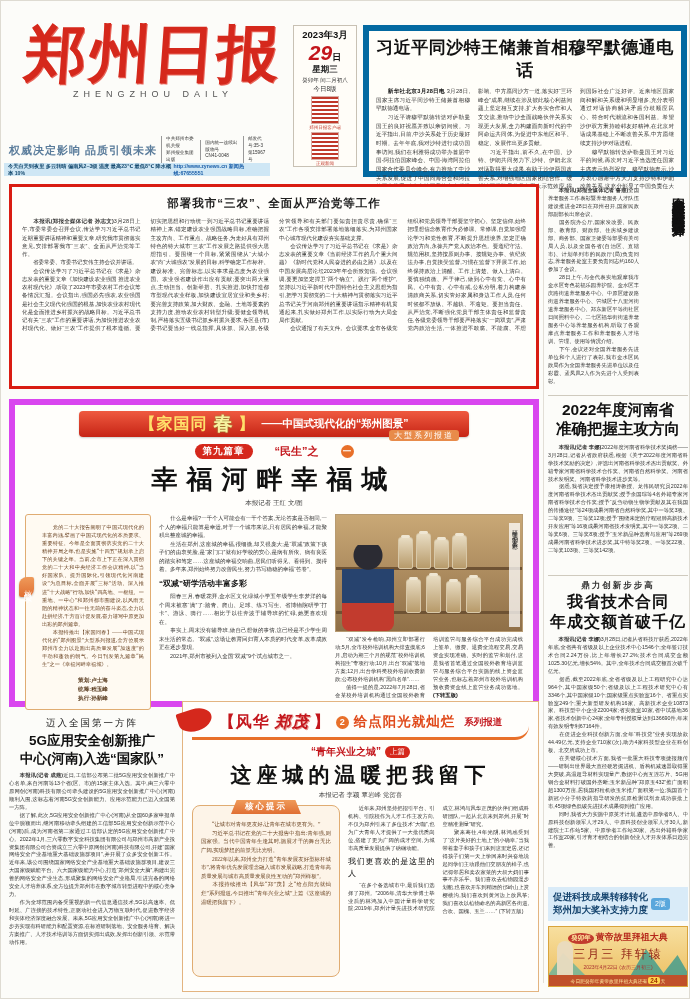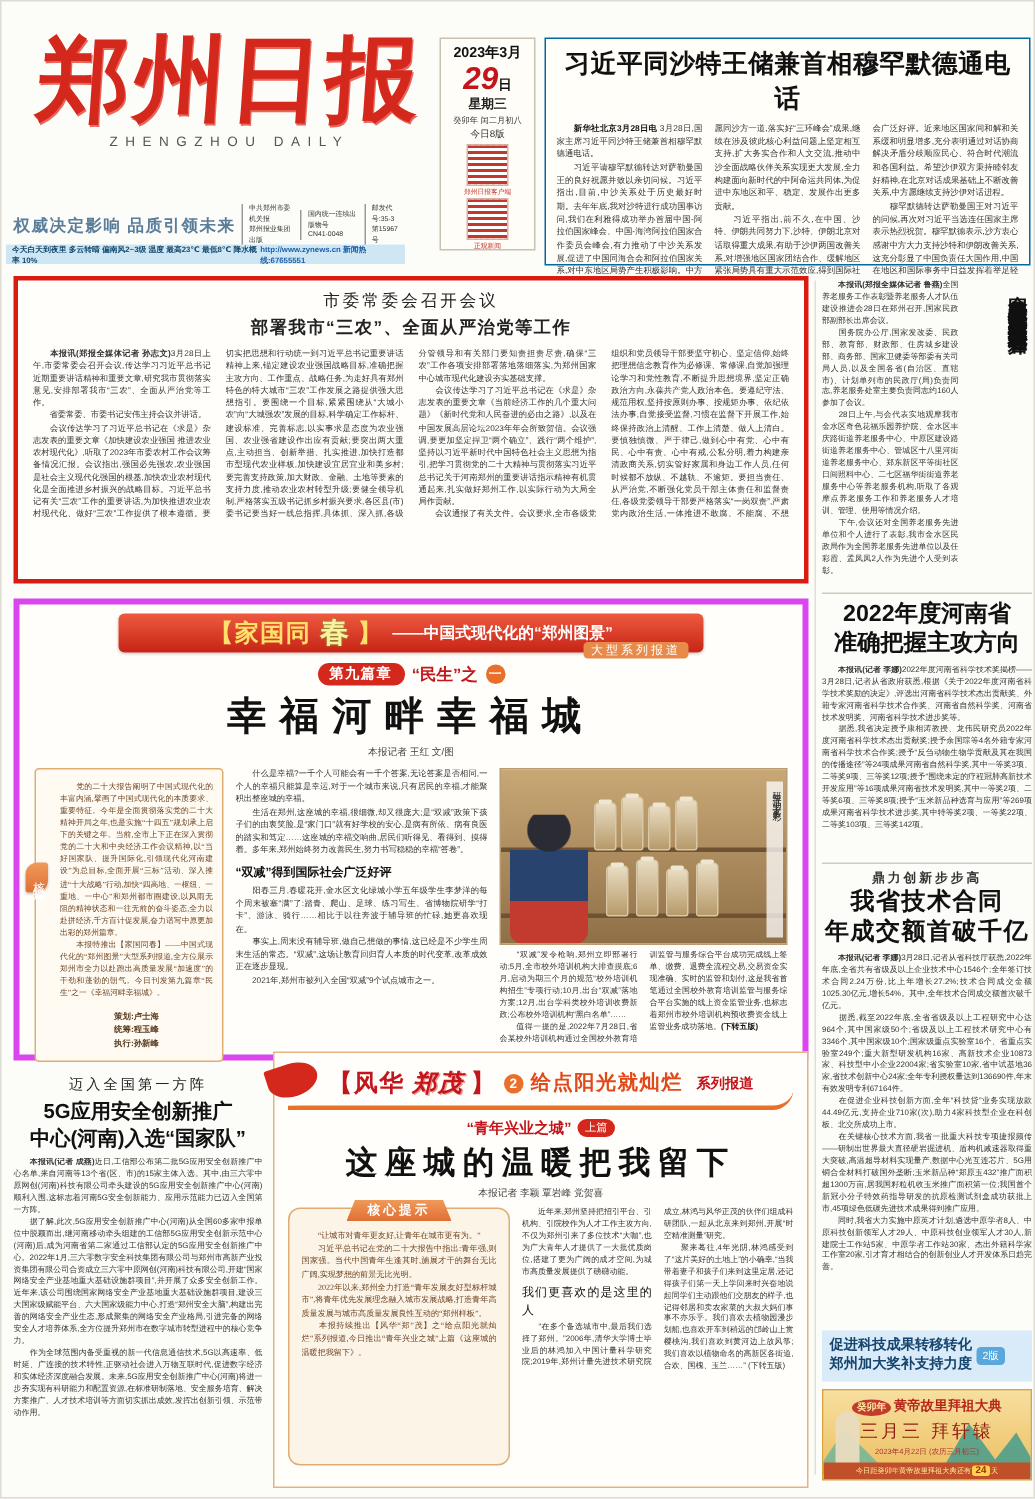--- a/index.html
+++ b/index.html
@@ -27,21 +27,21 @@
   .db-lunar{font-size:5.5px;color:#333;margin-top:1px;}
   .db-pages{font-size:6.5px;color:#333;margin-top:1px;}
   .qr{width:26px;height:26px;margin:2px auto 0;
       background:repeating-linear-gradient(0deg,#c0392b 0 2px,#fff 2px 4px),
                  repeating-linear-gradient(90deg,#c0392b 0 2px,rgba(255,255,255,.6) 2px 4px);
       border:1px solid #d8b0a8;}
   .qr-label{font-size:4.5px;color:#c0392b;margin-top:1px;}
 
   
   .xi-box{position:absolute;left:362px;top:24px;width:324px;height:152px;
-          border:1px solid #0369a1;background:#fffef9;padding:5px 7px;box-sizing:border-box;}
+          border:6px solid #0369a1;background:#fffef9;padding:5px 7px;box-sizing:border-box;}
   .xi-head{font-size:17px;font-weight:bold;text-align:center;color:#111;letter-spacing:0.5px;}
   .xi-body{margin-top:5px;height:112px;overflow:hidden;column-count:3;column-gap:8px;
            font-size:5.6px;line-height:1.55;color:#333;}
   .xi-body strong{color:#111;}
 
   
   .info-row{position:absolute;left:8px;top:139px;width:260px;height:20px;display:flex;align-items:center;}
   .slogan{font-size:11px;font-weight:bold;color:#5b7d9c;letter-spacing:1px;white-space:nowrap;}
   .info-cell{border-left:1px solid #999;margin-left:4px;padding-left:4px;font-size:4.6px;
              line-height:1.5;color:#333;white-space:pre-line;}
@@ -70,30 +70,30 @@
   .sci{position:absolute;left:547px;top:399px;width:140px;height:172px;}
   .sci-head{font-size:15.5px;font-weight:bold;text-align:center;color:#111;line-height:1.25;}
   .sci-body{margin-top:5px;height:118px;overflow:hidden;font-size:5.3px;line-height:1.5;color:#333;}
   .tech{position:absolute;left:547px;top:579px;width:140px;height:298px;}
   .tech-kicker{text-align:center;font-size:8.5px;font-weight:bold;color:#333;letter-spacing:2px;}
   .tech-head{text-align:center;font-size:16px;font-weight:bold;color:#111;line-height:1.25;letter-spacing:1px;}
   .tech-body{margin-top:4px;height:238px;overflow:hidden;font-size:5.3px;line-height:1.5;color:#333;}
 
   
   .feature{position:absolute;left:8px;top:398px;width:530px;height:308px;box-sizing:border-box;
-           border:4px solid #d946ef;background:#fffefb;padding:6px 10px;}
+           border:6px solid #d946ef;background:#fffefb;padding:6px 10px;}
   .fban{width:390px;margin:0 auto;height:26px;border-radius:4px;position:relative;
         background:linear-gradient(180deg,#ef5a40,#c62415);display:flex;align-items:center;
         justify-content:center;gap:6px;box-shadow:0 1px 2px rgba(0,0,0,.2);}
   .fban-t{font-size:16px;font-weight:bold;color:#ffe06a;letter-spacing:1px;}
   .fban-spring{font-size:19px;font-weight:bold;color:#f8f2a0;text-shadow:0 0 2px #7aa23c;}
   .fban-s{font-size:10.5px;font-weight:bold;color:#fff;}
   .fban-tag{position:absolute;right:10px;bottom:-4px;font-size:8px;color:#fff;
             background:#e88b4a;padding:0 5px;border-radius:3px;letter-spacing:2px;}
-  .chap-row{margin-top:7px;text-align:center;display:flex;justify-content:center;align-items:center;gap:5px;}
+  .chap-row{margin-top:7px;text-align:center;display:flex;justify-content:center;align-items:center;gap:22px;}
   .chap-badge{background:#d5281c;color:#fff;font-size:9.5px;font-weight:bold;
               padding:1px 8px;border-radius:8px;letter-spacing:1px;}
   .chap-label{font-size:11px;font-weight:bold;color:#c3161c;}
   .chap-num{width:13px;height:13px;border-radius:50%;background:#e8702a;color:#fff;
             font-size:8.5px;line-height:13px;text-align:center;font-weight:bold;}
   .f-head{text-align:center;font-size:26px;font-weight:bold;color:#111;letter-spacing:9px;margin-top:3px;}
   .f-byline{text-align:center;font-size:6.5px;color:#444;margin-top:2px;}
   .f-content{display:flex;gap:8px;margin-top:6px;height:196px;}
   .core1{width:126px;box-sizing:border-box;border:1px solid #e0ac72;border-radius:3px;
          position:relative;padding:8px 6px 6px 16px;background:#fffaf2;}
@@ -217,21 +217,20 @@
     <div class="info-cell">邮发代号:35-3
 第15967号</div>
   </div>
 
   <div class="weather-row">
     <span class="weather-txt">今天白天到夜里 多云转晴 偏南风2~3级 温度 最高23℃ 最低8℃ 降水概率 10%</span>
     <span class="site-txt">http://www.zynews.cn 新闻热线:67655551</span>
   </div>
 
   <div class="lead-box">
-    <div class="lead-kicker">市委常委会召开会议</div>
     <div class="lead-sub">部署我市“三农”、全面从严治党等工作</div>
     <div class="lead-body pre just"><strong>　　本报讯(郑报全媒体记者 孙志文)</strong><span>3月28日上午,市委常委会召开会议,传达学习习近平总书记近期重要讲话精神和重要文章,研究我市贯彻落实意见,安排部署我市“三农”、全面从严治党等工作。
 　　省委常委、市委书记安伟主持会议并讲话。
 　　会议传达学习了习近平总书记在《求是》杂志发表的重要文章《加快建设农业强国 推进农业农村现代化》,听取了2023年市委农村工作会议筹备情况汇报。会议指出,强国必先强农,农业强国是社会主义现代化强国的根基,加快农业农村现代化是全面推进乡村振兴的战略目标。习近平总书记有关“三农”工作的重要讲话,为加快推进农业农村现代化、做好“三农”工作提供了根本遵循。要切实把思想和行动统一到习近平总书记重要讲话精神上来,锚定建设农业强国战略目标,准确把握主攻方向、工作重点、战略任务,为走好具有郑州特色的特大城市“三农”工作发展之路提供强大思想指引。要围绕一个目标,紧紧围绕从“大城小农”向“大城强农”发展的目标,科学确定工作标杆、建设标准、完善标志,以实事求是态度为农业强国、农业强省建设作出应有贡献;要突出两大重点,主动担当、创新举措、扎实推进,加快打造都市型现代农业样板,加快建设宜居宜业和美乡村;要完善支持政策,加大财政、金融、土地等要素的支持力度,推动农业农村转型升级;要健全领导机制,严格落实五级书记抓乡村振兴要求,各区县(市)委书记要当好一线总指挥,具体抓、深入抓,各级分管领导和有关部门要知责担责尽责,确保“三农”工作各项安排部署落地落细落实,为郑州国家中心城市现代化建设夯实基础支撑。
 　　会议传达学习了习近平总书记在《求是》杂志发表的重要文章《当前经济工作的几个重大问题》《新时代党和人民奋进的必由之路》,以及在中国发展高层论坛2023年年会所致贺信。会议强调,要更加坚定捍卫“两个确立”、践行“两个维护”,坚持以习近平新时代中国特色社会主义思想为指引,把学习贯彻党的二十大精神与贯彻落实习近平总书记关于河南郑州的重要讲话指示精神有机贯通起来,扎实做好郑州工作,以实际行动为大局全局作贡献。
 　　会议通报了有关文件。会议要求,全市各级党组织和党员领导干部要坚守初心、坚定信仰,始终把理想信念教育作为必修课、常修课,自觉加强理论学习和党性教育,不断提升思想境界,坚定正确政治方向,永葆共产党人政治本色。要遵纪守法、规范用权,坚持按原则办事、按规矩办事、依纪依法办事,自觉接受监督,习惯在监督下开展工作,始终保持政治上清醒、工作上清楚、做人上清白。要慎独慎微、严于律己,做到心中有党、心中有民、心中有责、心中有戒,公私分明,着力构建亲清政商关系,切实管好家属和身边工作人员,任何时候都不放纵、不越轨、不逾矩。要担当责任、从严治党,不断强化党员干部主体责任和监督责任,各级党委领导干部要严格落实“一岗双责”,严肃党内政治生活,一体推进不敢腐、不能腐、不想腐,以最大决心、最严措施巩固发展风清气正、干事创业的良好政治生态,为郑州国家中心城市建设提供坚强保障。</span></div>
   </div>
 
   <div class="vsep"></div>
 
@@ -285,21 +284,21 @@
         <div class="core1-label vert">核心提示</div>
         <div class="core1-text pre just serif">　　党的二十大报告阐明了中国式现代化的丰富内涵,擘画了中国式现代化的本质要求、重要特征。今年是全面贯彻落实党的二十大精神开局之年,也是实施“十四五”规划承上启下的关键之年。当前,全市上下正在深入贯彻党的二十大和中央经济工作会议精神,以“当好国家队、提升国际化,引领现代化河南建设”为总目标,全面开展“三标”活动、深入推进“十大战略”行动,加快“四高地、一枢纽、一重地、一中心”和郑州都市圈建设,以风雨无阻的精神状态和一往无前的奋斗姿态,全力以赴拼经济,千方百计促发展,奋力谱写中原更加出彩的郑州篇章。
 　　本报特推出【家国同春】——中国式现代化的“郑州图景”大型系列报道,全方位展示郑州市全力以赴跑出高质量发展“加速度”的干劲和蓬勃的朝气。今日刊发第九篇章“民生”之一《幸福河畔幸福城》。</div>
         <div class="core1-credits pre">策划:卢士海
 统筹:程玉峰
 执行:孙新峰</div>
       </div>
       <div class="f-col1">
         <div class="pre just">　　什么是幸福?一千个人可能会有一千个答案,无论答案是否相同,一个人的幸福只能算是幸运,对于一个城市来说,只有居民的幸福,才能聚积出整座城的幸福。
 　　生活在郑州,这座城的幸福,很细微,却又很庞大;是“双减”政策下孩子们的由衷笑脸,是“家门口”就有好学校的安心,是病有所依、病有良医的踏实和笃定……这座城的幸福交响曲,居民们听得见、看得到、摸得着。多年来,郑州始终努力改善民生,努力书写稳稳的幸福“答卷”。</div>
-        <div class="f-sub">“双减”得到国际社会广泛好评</div>
+        <div class="f-sub">“双减”研学活动丰富多彩</div>
         <div class="pre just">　　阳春三月,春暖花开,金水区文化绿城小学五年级学生李梦洋的每个周末被塞“满”了:踏青、爬山、足球、练习写生、省博物院研学“打卡”、游泳、骑行……相比于以往奔波于辅导班的忙碌,她更喜欢现在。
 　　事实上,周末没有辅导班,做自己想做的事情,这已经是不少学生周末生活的常态。“双减”,这场让教育回归育人本质的时代变革,改革成效正在逐步显现。
 　　2021年,郑州市被列入全国“双减”9个试点城市之一。</div>
       </div>
       <div class="f-right">
         <div class="photo">
           <div class="shelf" style="top:52px"></div>
           <div class="shelf" style="top:96px"></div>
           <div class="jar" style="left:62px;top:22px;height:30px"></div>
           <div class="jar" style="left:80px;top:18px;height:34px"></div>

